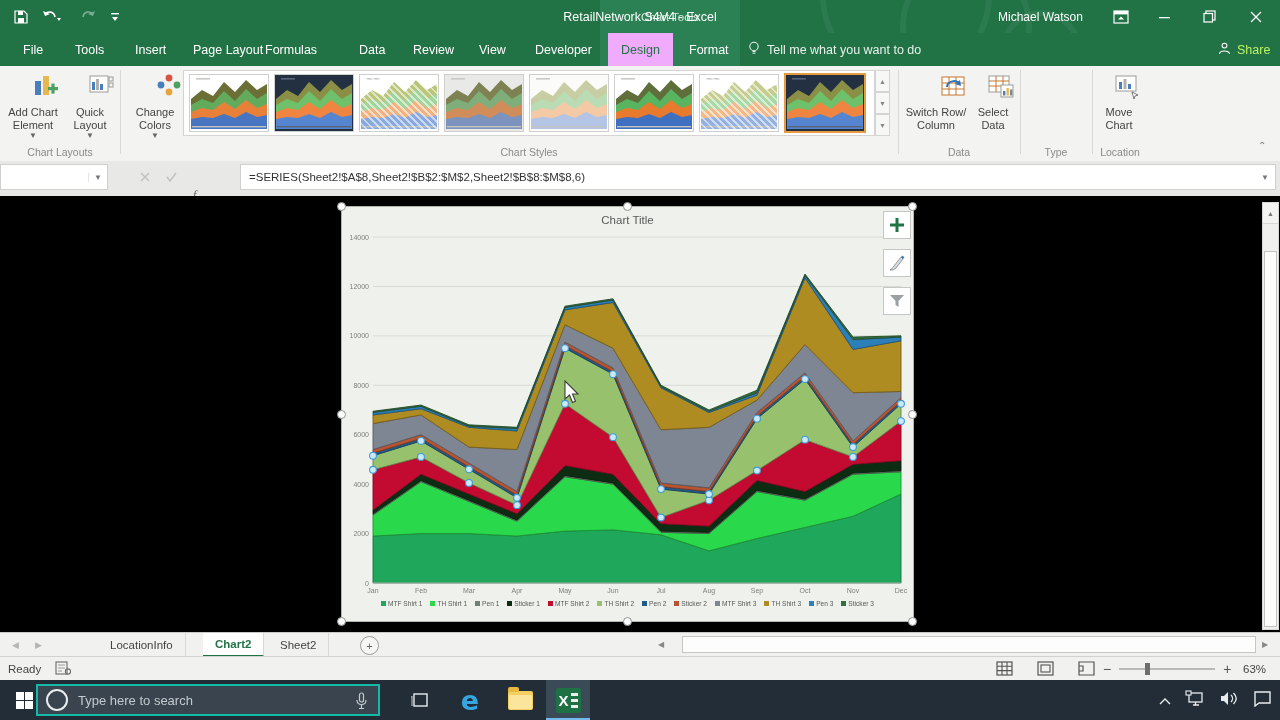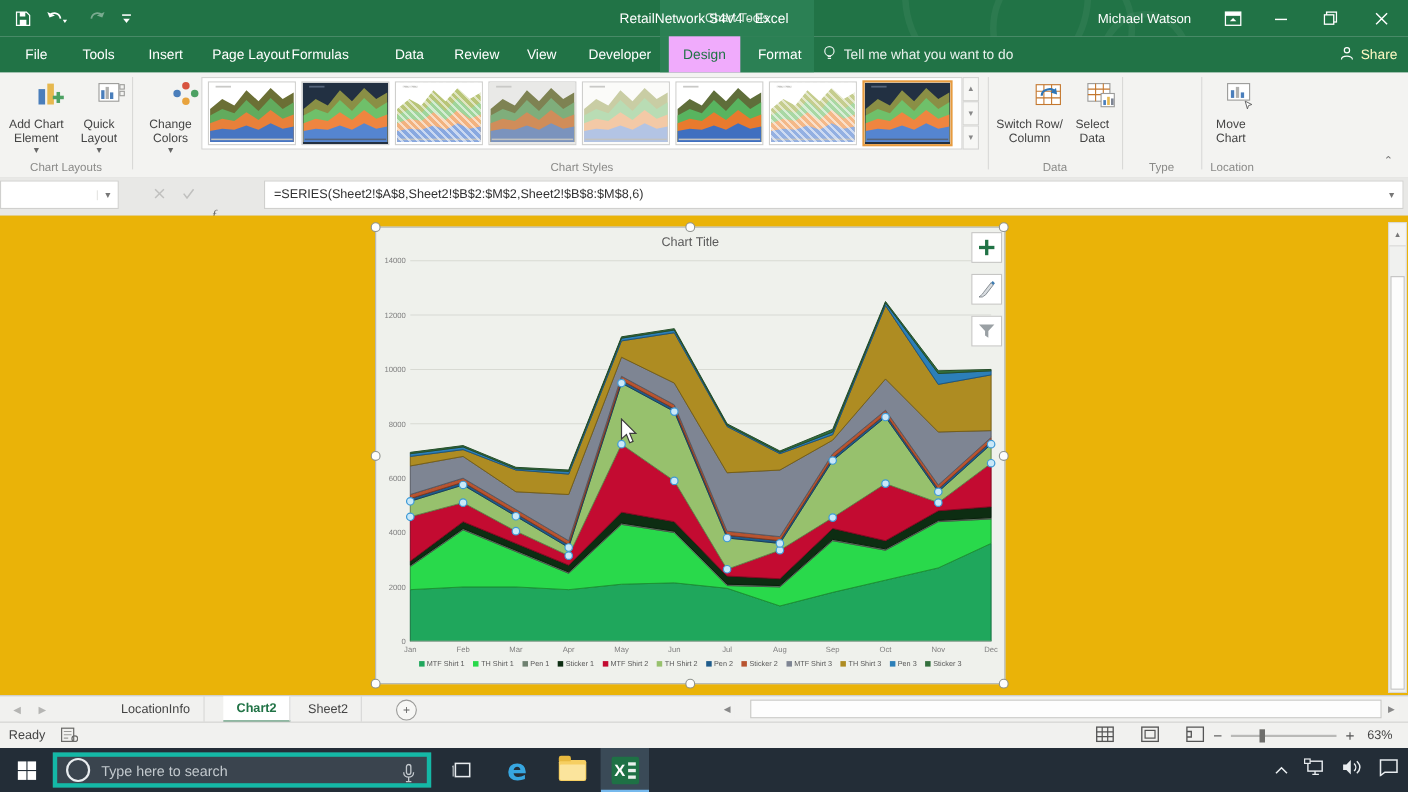--- a/index.html
+++ b/index.html
@@ -17,21 +17,21 @@
   .doc-title{position:absolute;left:0;top:0;width:100%;height:33px;display:flex;align-items:center;justify-content:center;font-size:12.5px;color:#fff;pointer-events:none;}
   .ctx-band{position:absolute;left:600px;top:0;width:140px;height:33px;background:#2b8054;display:flex;align-items:center;justify-content:center;font-size:11.5px;color:#d9e8df;}
   .user-name{position:absolute;left:998px;top:0;height:33px;display:flex;align-items:center;font-size:12px;color:#fff;}
   .winbtn{position:absolute;top:0;width:34px;height:33px;display:flex;align-items:center;justify-content:center;}
   
   .tabrow{position:absolute;left:0;top:33px;width:1280px;height:33px;background:#217346;}
   .ctx-band2{position:absolute;left:600px;top:0;width:140px;height:33px;background:#2b8054;}
   .rtab{position:absolute;top:0;height:33px;display:flex;align-items:center;padding:0 13px;font-size:12.5px;color:#fff;white-space:nowrap;}
   .rtab.active{background:#f0abfc;color:#217346;}
   .tellme{position:absolute;left:748px;top:0;height:33px;display:flex;align-items:center;gap:7px;font-size:12.5px;color:#e8f1ec;}
-  .share{position:absolute;left:1218px;top:0;height:33px;display:flex;align-items:center;gap:6px;font-size:12.5px;color:#fef9c3;}
+  .share{position:absolute;left:1218px;top:0;height:33px;display:flex;align-items:center;gap:6px;font-size:12.5px;color:#bef264;}
   
   .ribbon{position:absolute;left:0;top:66px;width:1280px;height:95px;background:#f3f3f1;border-bottom:1px solid #d2d2d0;}
   .rsep{position:absolute;top:4px;height:84px;width:1px;background:#d9d9d7;}
   .bigbtn{position:absolute;top:3px;display:flex;flex-direction:column;align-items:flex-end;gap:2px;padding-top:4px;color:#444;font-size:11px;text-align:center;line-height:13px;}
   .bigbtn .lbl{display:flex;flex-direction:column;align-items:center;}
   .caret{font-size:8px;color:#666;line-height:8px;}
   .grouplabel{position:absolute;top:80px;font-size:10.5px;color:#8a8a88;text-align:center;}
   .gallery{position:absolute;left:183px;top:4px;width:692px;height:66px;background:#fff;border:1px solid #d4d4d2;display:flex;align-items:center;gap:5px;padding-left:5px;box-sizing:border-box;}
   .thumb{width:78px;height:56px;border:1px solid #cfcfcd;position:relative;overflow:hidden;flex:0 0 auto;}
   .thumb.selected{border:2px solid #e79b3f;}
@@ -42,21 +42,21 @@
   .collapse-chevron{position:absolute;left:1258px;top:74px;font-size:10px;color:#777;}
   
   .fbar{position:absolute;left:0;top:161px;width:1280px;height:35px;background:#e8e8e6;border-bottom:1px solid #cfcfcd;}
   .namebox{position:absolute;left:0;top:3px;width:108px;height:26px;background:#fff;border:1px solid #d0d0ce;box-sizing:border-box;display:flex;align-items:center;}
   .namebox .nval{flex:1;font-size:11.5px;color:#333;padding-left:6px;}
   .namebox .ncaret{width:18px;text-align:center;font-size:8px;color:#777;border-left:1px solid #e4e4e2;}
   .fbtns{position:absolute;left:128px;top:3px;height:26px;display:flex;align-items:center;gap:16px;padding-left:12px;}
   .fformula{position:absolute;left:240px;top:3px;right:4px;height:26px;background:#fff;border:1px solid #d0d0ce;box-sizing:border-box;display:flex;align-items:center;font-size:11.5px;color:#333;padding-left:8px;}
   .fdrop{position:absolute;right:6px;top:8px;font-size:8px;color:#777;}
   
-  .worksheet{position:absolute;left:0;top:196px;width:1280px;height:436px;background:#eab308;}
+  .worksheet{position:absolute;left:0;top:196px;width:1280px;height:436px;background:#000000;}
   .chartpanel{position:absolute;left:341px;top:10px;width:573px;height:416px;background:#eff1ec;border:1px solid #b2b5af;box-sizing:border-box;}
   .handle{position:absolute;width:9px;height:9px;border-radius:50%;background:#fdfdfd;border:1px solid #8f938e;box-sizing:border-box;}
   .chartbtn{position:absolute;right:2px;width:28px;height:28px;background:#fff;border:1px solid #c6c6c4;box-sizing:border-box;display:flex;align-items:center;justify-content:center;}
   #chart-legend{position:absolute;left:0;top:393px;width:100%;display:flex;justify-content:center;gap:8px;font-size:6.6px;color:#595959;}
   #chart-legend .li{display:flex;align-items:center;gap:2px;}
   #chart-legend .sw{width:5px;height:5px;display:inline-block;}
   .vscroll{position:absolute;left:1262px;top:6px;width:17px;height:428px;background:#f0f1ef;border:1px solid #d8d8d6;box-sizing:border-box;}
   .vscroll .up{height:20px;border-bottom:1px solid #d8d8d6;display:flex;align-items:center;justify-content:center;font-size:7px;color:#777;background:#f4f4f2;}
   .vscroll .vthumb{position:absolute;left:1px;right:1px;top:48px;bottom:2px;background:#fdfdfd;border:1px solid #c2c2c0;}
   .cursor{position:absolute;left:562px;top:184px;z-index:50;}
@@ -75,21 +75,21 @@
   .ready{position:absolute;left:8px;top:0;height:24px;display:flex;align-items:center;}
   .macroicon{position:absolute;left:55px;top:4px;}
   .viewicons{position:absolute;left:996px;top:0;height:24px;display:flex;align-items:center;gap:24px;}
   .zoomctl{position:absolute;left:1103px;top:0;height:24px;display:flex;align-items:center;gap:8px;color:#555;}
   .zoomtrack{width:96px;height:2px;background:#b9b9b7;position:relative;}
   .zoomthumb{position:absolute;left:26px;top:-5px;width:5px;height:12px;background:#6e6e6c;}
   .zoompct{position:absolute;left:1243px;top:0;height:24px;display:flex;align-items:center;font-size:11.5px;color:#444;}
   
   .taskbar{position:absolute;left:0;top:680px;width:1280px;height:40px;background:#232d37;}
   .startbtn{position:absolute;left:0;top:0;width:48px;height:40px;display:flex;align-items:center;justify-content:center;}
-  .searchbox{position:absolute;left:48px;top:4px;width:344px;height:32px;background:#3a444e;border:4px solid #14b8a6;box-sizing:border-box;display:flex;align-items:center;color:#c3c9ce;font-size:13px;gap:10px;padding-left:8px;}
+  .searchbox{position:absolute;left:36px;top:4px;width:344px;height:32px;background:#3a444e;border:2px solid #14b8a6;box-sizing:border-box;display:flex;align-items:center;color:#c3c9ce;font-size:13px;gap:10px;padding-left:8px;}
   .cortana{width:22px;height:22px;border:2px solid #e8ecef;border-radius:50%;box-sizing:border-box;flex:0 0 auto;}
   .searchmic{position:absolute;right:10px;top:6px;}
   .tbicon{position:absolute;top:0;width:44px;height:40px;display:flex;align-items:center;justify-content:center;}
   .tbicon.active{background:#3a4a57;box-shadow:inset 0 -2px 0 #76b9ed;}
   .tray{position:absolute;right:8px;top:0;height:40px;display:flex;align-items:center;gap:14px;color:#fff;}
   .excel-logo{width:25px;height:25px;background:#1e7145;border-radius:2px;position:relative;}
   .excel-logo span{position:absolute;left:3px;top:3px;color:#fff;font-weight:bold;font-size:15px;line-height:19px;}
   .excel-logo i{position:absolute;right:3px;width:7px;height:3px;background:#fff;opacity:.9;}
   .folder-icon{width:25px;height:19px;background:#f6cf62;border-radius:2px;position:relative;}
   .folder-icon:before{content:"";position:absolute;left:0;top:-4px;width:11px;height:5px;background:#e8b93f;border-radius:2px 2px 0 0;}

